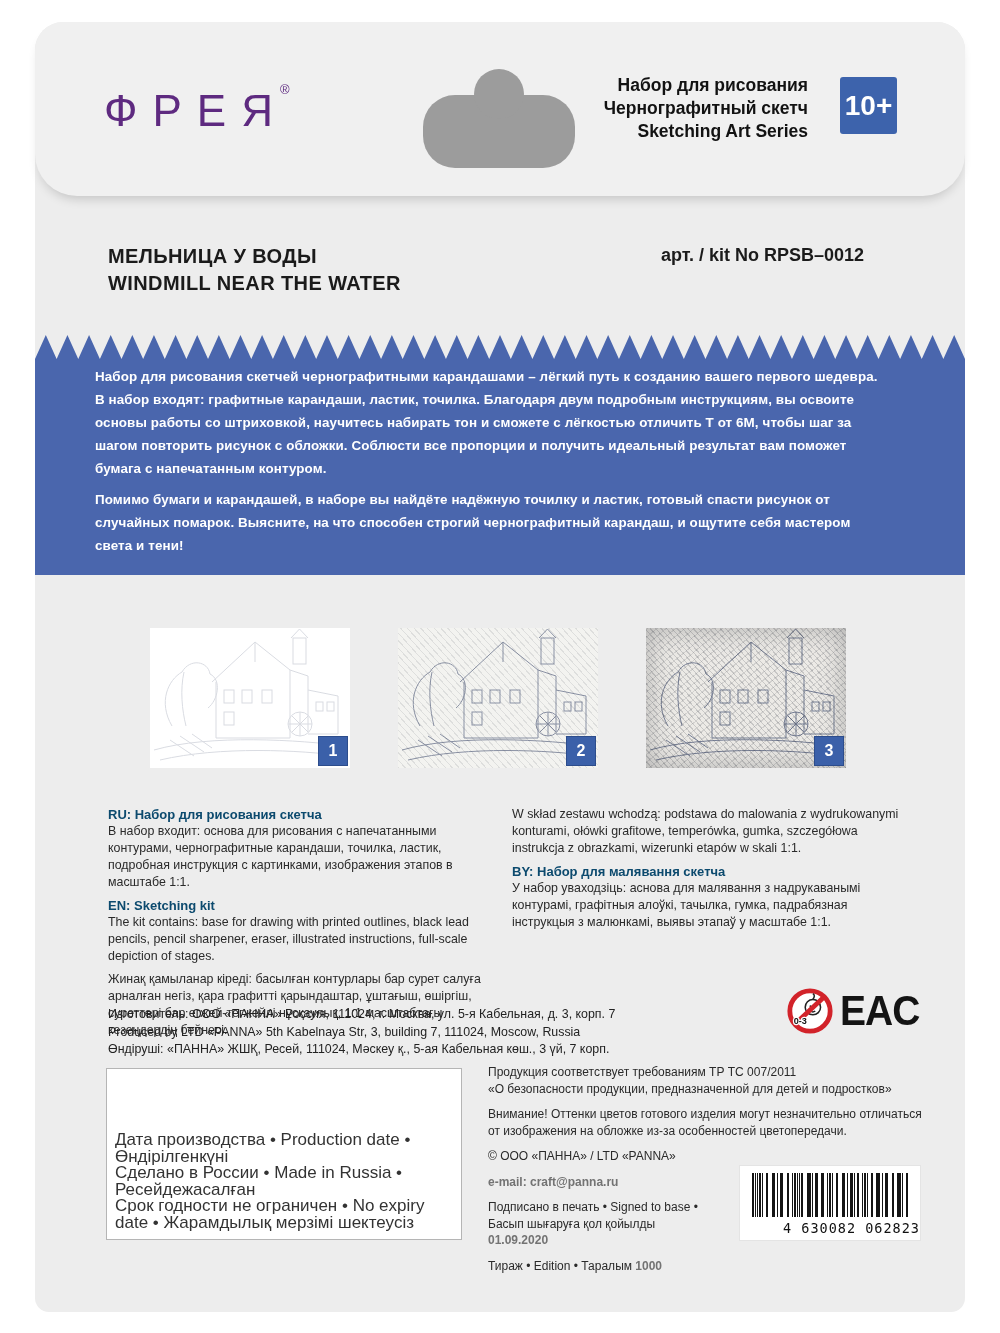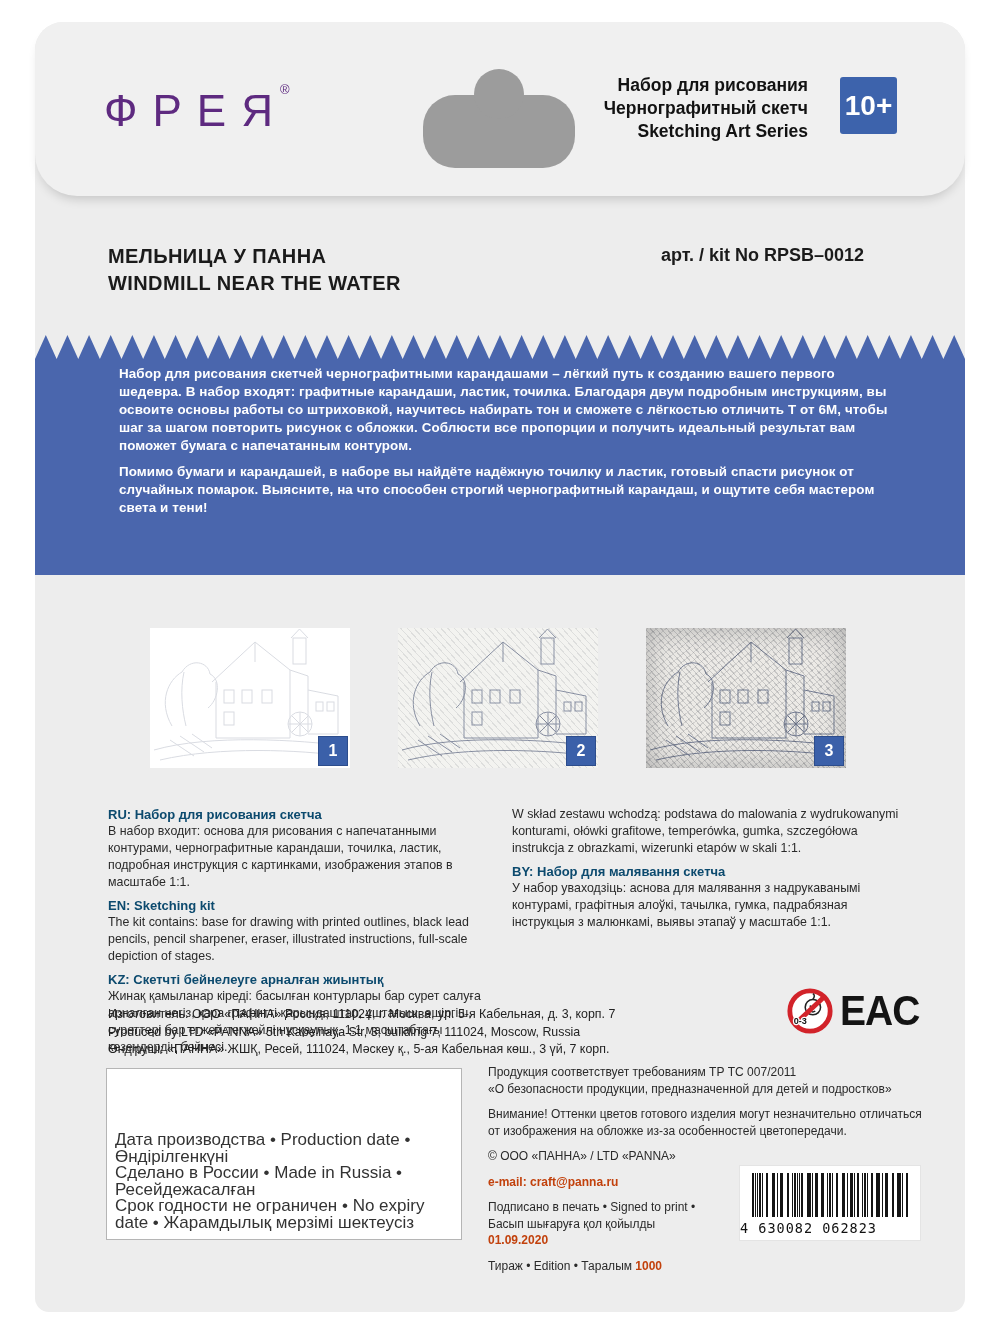--- a/index.html
+++ b/index.html
@@ -23,22 +23,22 @@
              border-radius:3px;color:#fff;font-weight:bold;font-size:28px;display:flex;
              align-items:center;justify-content:center;}
   
   .title-block{position:absolute;left:108px;top:243px;font-weight:bold;font-size:20px;
                line-height:27px;letter-spacing:.4px;color:#1b1b1b;}
   .sku{position:absolute;right:112px;top:245px;font-weight:bold;font-size:18px;color:#1b1b1b;}
   
   .blue-band{position:absolute;left:35px;top:335px;width:930px;height:240px;}
   .zigzag{position:absolute;left:0;top:0;width:930px;height:24px;display:block;}
   .band-body{position:absolute;left:0;top:24px;right:0;bottom:0;background:#4a66ad;}
-  .band-text{position:absolute;left:84px;right:75px;top:6px;color:#ffffff;
-             font-size:13.4px;line-height:18px;font-weight:600;letter-spacing:.1px;}
+  .band-text{position:absolute;left:60px;right:75px;top:6px;color:#ffffff;
+             font-size:13.4px;line-height:23px;font-weight:600;letter-spacing:.1px;}
   .band-text p{margin:0 0 8px 0;}
   
   .stage{position:absolute;top:628px;width:200px;height:140px;background:#ffffff;overflow:hidden;}
   .stage.s1{left:150px;}
   .stage.s2{left:398px;background:#f3f3f0;}
   .stage.s3{left:646px;background:#eceae6;}
   .stage svg{position:absolute;left:0;top:0;width:200px;height:140px;stroke:#6f7890;fill:none;
              stroke-width:1;}
   .s1 svg{opacity:.26;}
   .s2 svg{opacity:.8;}
@@ -71,52 +71,52 @@
   .prod-box{position:absolute;left:106px;top:1068px;width:354px;height:170px;background:#ffffff;
             border:1px solid #b5b5b5;}
   .prod-lines{position:absolute;left:8px;right:6px;bottom:8px;font-size:17px;line-height:16.5px;
               color:#333;}
   .prod-lines p{margin:0;}
   
   .legal{position:absolute;left:488px;top:1064px;width:440px;font-size:12px;line-height:16.5px;
          color:#2a2a2a;}
   .legal p{margin:0 0 0 0;}
   .legal .gap{margin-top:9px;}
-  .legal .bold{font-weight:bold;color:#c2410c;}
+  .legal .bold{font-weight:bold;color:#737373;}
   .signed{width:265px;}
   
   .barcode{position:absolute;left:740px;top:1166px;width:180px;height:74px;background:#ffffff;
            box-shadow:0 0 0 1px #e4e4e4;}
   .bars{position:absolute;left:12px;right:12px;top:7px;height:44px;
      background:
        repeating-linear-gradient(90deg,#141414 0 2px,transparent 2px 7px),
        repeating-linear-gradient(90deg,#141414 0 1px,transparent 1px 5px),
        repeating-linear-gradient(90deg,transparent 0 3px,#141414 3px 4px,transparent 4px 11px);}
-  .barcode-digits{position:absolute;left:0;right:0;bottom:4px;text-align:left;
+  .barcode-digits{position:absolute;left:0;right:0;bottom:4px;text-align:right;
        font-family:"DejaVu Sans Mono",monospace;font-size:13.5px;letter-spacing:1px;color:#111;}
 </style>
 </head>
 <body>
 
 <div class="page">
 
   <div class="card"></div>
 
   <div class="flap"></div>
   <div class="hang-tab"></div>
   <div class="brand"><span>ФРЕЯ</span><sup>®</sup></div>
   <div class="series">
     <div>Набор для рисования</div>
     <div>Чернографитный скетч</div>
     <div>Sketching Art Series</div>
   </div>
   <div class="age-badge">10+</div>
 
   <div class="title-block">
-    <div>МЕЛЬНИЦА У ПАННА</div>
+    <div>МЕЛЬНИЦА У ВОДЫ</div>
     <div>WINDMILL NEAR THE WATER</div>
   </div>
   <div class="sku">арт. / kit No RPSB–0012</div>
 
   <div class="blue-band">
     <svg class="zigzag" viewBox="0 0 930 24" preserveAspectRatio="none">
       <polygon id="zz-poly" fill="#4a66ad" points="0.00,24 10.81,0 21.63,24 32.44,0 43.26,24 54.07,0 64.88,24 75.70,0 86.51,24 97.33,0 108.14,24 118.95,0 129.77,24 140.58,0 151.40,24 162.21,0 173.02,24 183.84,0 194.65,24 205.47,0 216.28,24 227.09,0 237.91,24 248.72,0 259.53,24 270.35,0 281.16,24 291.98,0 302.79,24 313.60,0 324.42,24 335.23,0 346.05,24 356.86,0 367.67,24 378.49,0 389.30,24 400.12,0 410.93,24 421.74,0 432.56,24 443.37,0 454.19,24 465.00,0 475.81,24 486.63,0 497.44,24 508.26,0 519.07,24 529.88,0 540.70,24 551.51,0 562.33,24 573.14,0 583.95,24 594.77,0 605.58,24 616.40,0 627.21,24 638.02,0 648.84,24 659.65,0 670.47,24 681.28,0 692.09,24 702.91,0 713.72,24 724.53,0 735.35,24 746.16,0 756.98,24 767.79,0 778.60,24 789.42,0 800.23,24 811.05,0 821.86,24 832.67,0 843.49,24 854.30,0 865.12,24 875.93,0 886.74,24 897.56,0 908.37,24 919.19,0 930,24"></polygon>
     </svg>
     <div class="band-body">
       <div class="band-text">
@@ -172,21 +172,20 @@
       </svg>
     <div class="hatch-heavy"></div>
     <div class="stage-badge">3</div>
   </figure>
 
   <div class="lang-col left">
     <p class="lang-label">RU: Набор для рисования скетча</p>
     <p class="lang-body">В набор входит: основа для рисования с напечатанными контурами, чернографитные карандаши, точилка, ластик, подробная инструкция с картинками, изображения этапов в масштабе 1:1.</p>
     <p class="lang-label">EN: Sketching kit</p>
     <p class="lang-body">The kit contains: base for drawing with printed outlines, black lead pencils, pencil sharpener, eraser, illustrated instructions, full-scale depiction of stages.</p>
-    <p class="lang-label">KZ: Скетчті бейнелеуге арналған жиынтық</p>
     <p class="lang-body">Жинақ қамыланар кіреді: басылған контурлары бар сурет салуға арналған негіз, қара графитті қарындаштар, ұштағыш, өшіргіш, суреттері бар егжей-тегжейлі нұсқаулық, 1:1 масштабтағы кезеңдердің бейнесі.</p>
   </div>
   <div class="lang-col right">
     <p class="lang-body">W skład zestawu wchodzą: podstawa do malowania z wydrukowanymi konturami, ołówki grafitowe, temperówka, gumka, szczegółowa instrukcja z obrazkami,  wizerunki etapów w skali 1:1.</p>
     <p class="lang-label">BY: Набор для малявання скетча</p>
     <p class="lang-body">У набор уваходзіць: аснова для малявання з надрукаванымі контурамі, графітныя алоўкі, тачылка, гумка, падрабязная інструкцыя з малюнкамі, выявы этапаў у масштабе 1:1.</p>
   </div>
 
   <div class="manufacturer">
     <p>Изготовитель: ООО «ПАННА» Россия, 111024, г. Москва, ул. 5-я Кабельная, д. 3, корп. 7</p>
@@ -216,21 +215,21 @@
     </div>
   </div>
 
   <div class="legal">
     <p>Продукция соответствует требованиям ТР ТС 007/2011</p>
     <p>«О безопасности продукции, предназначенной для детей и подростков»</p>
     <p class="gap">Внимание! Оттенки цветов готового изделия могут незначительно отличаться от изображения на обложке из-за особенностей цветопередачи.</p>
     <p class="gap">© ООО «ПАННА» / LTD «PANNA»</p>
     <p class="gap bold">e-mail: craft@panna.ru</p>
     <div class="signed gap">
-      <p>Подписано в печать • Signed to print •</p>
+      <p>Подписано в печать • Signed to base •</p>
       <p>Басып шығаруға қол қойылды</p>
       <p class="bold">01.09.2020</p>
     </div>
     <p class="gap"><span>Тираж • Edition • Таралым</span> <span class="bold">1000</span></p>
   </div>
 
   <div class="barcode">
     <div class="bars"></div>
     <div class="barcode-digits">4 630082 062823</div>
   </div>

